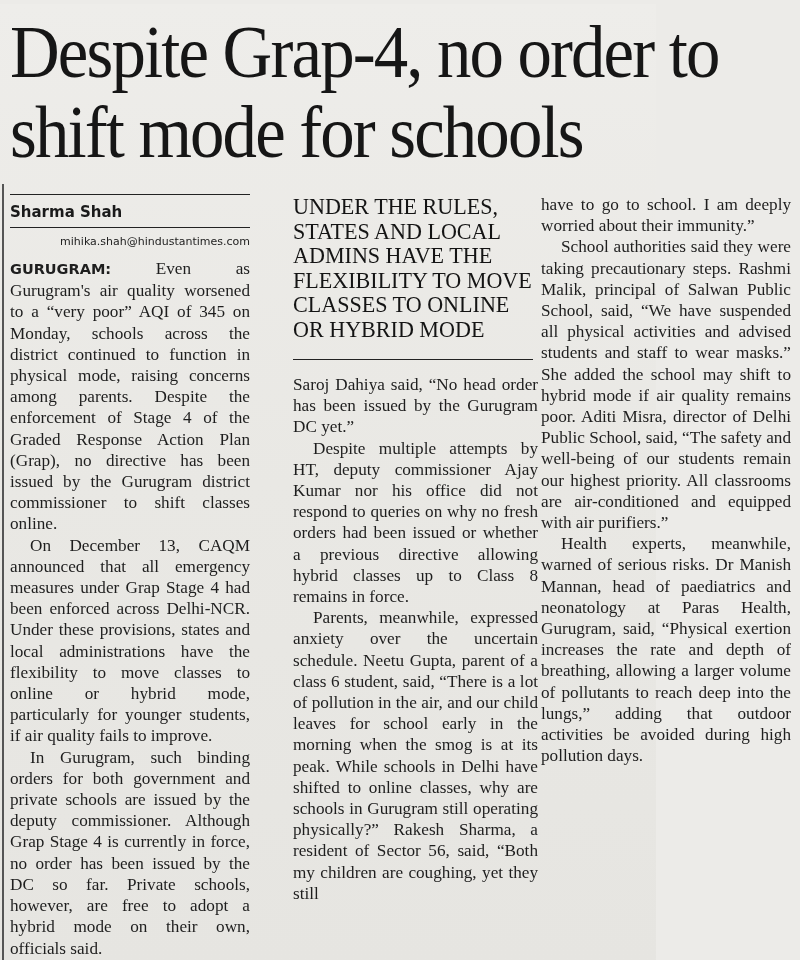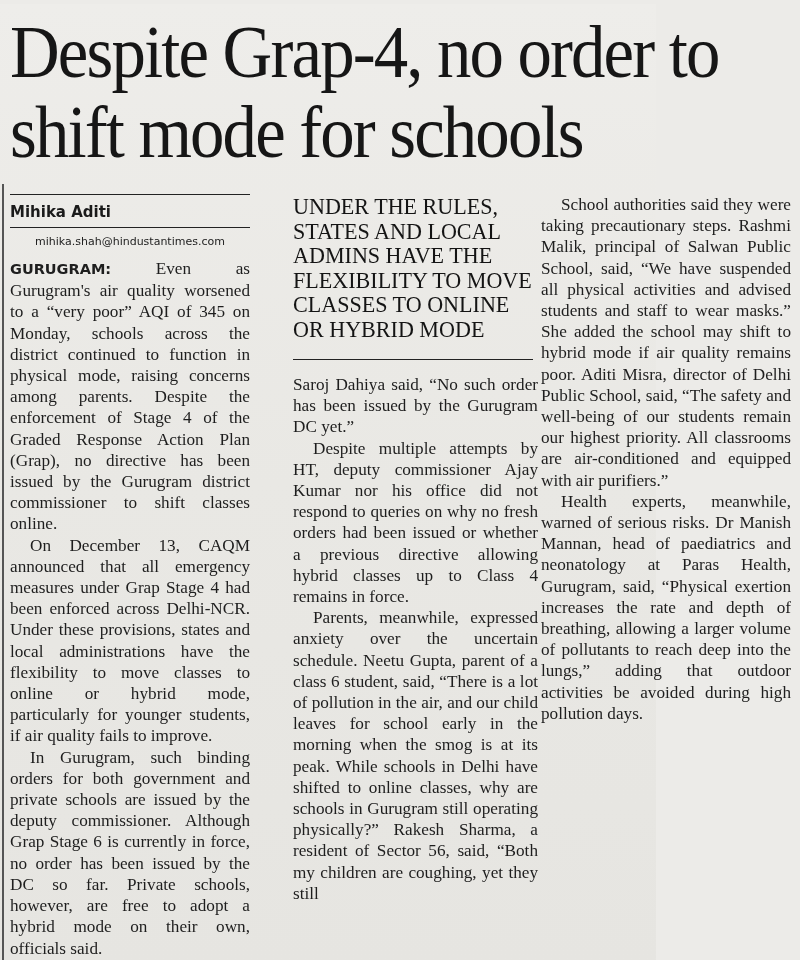--- a/index.html
+++ b/index.html
@@ -33,21 +33,21 @@
   .c1 { left: 10px; width: 240px; }
   .c2 { left: 278px; width: 245px; margin-left: 15px; }
   .c3 { left: 541px; width: 250px; top: 190px; }
   .rule { border-top: 1.5px solid #222; width: 240px; }
   .byline {
     font-family: "DejaVu Sans", sans-serif; font-weight: bold;
     font-size: 15px; line-height: 22px; margin: 6px 0 4px 0; color: #1a1a1a;
   }
   .email {
     font-family: "DejaVu Sans", sans-serif; font-size: 11px; line-height: 16px;
-    margin: 6px 0 8px 0; color: #222; text-align: center;
+    margin: 6px 0 8px 0; color: #222; text-align: right;
   }
   .dateline { font-family: "DejaVu Sans", sans-serif; font-weight: bold; font-size: 14.5px; }
   .pullquote {
     font-family: "Liberation Serif", serif;
     font-size: 24px; line-height: 24.5px; color: #141414;
     text-transform: uppercase; text-align: left; margin: 0 0 18px 0;
     transform: scaleX(0.92); transform-origin: left top; width: 270px;
   }
   .pq-rule { border-top: 1.5px solid #222; width: 240px; margin: 0 0 14px 0; }
   .leftbar { position: absolute; left: 2px; top: 180px; width: 2px; height: 780px; background: #555; }
@@ -56,35 +56,36 @@
 <body>
 
 <div class="paper">
 
   <h1 class="headline">Despite Grap-4, no order to shift mode for schools</h1>
 
   <div class="leftbar"></div>
 
   <div class="col c1">
     <div class="rule"></div>
-    <div class="byline">Mihika Aditi</div>
+    <div class="byline">Sharma Shah</div>
     <div class="rule"></div>
     <div class="email">mihika.shah@hindustantimes.com</div>
     <p class="noindent"><span class="dateline">GURUGRAM:</span> <span>Even as Gurugram's air quality worsened to a “very poor” AQI of 345 on Monday, schools across the district continued to function in physical mode, raising concerns among parents. Despite the enforcement of Stage 4 of the Graded Response Action Plan (Grap), no directive has been issued by the Gurugram district commissioner to shift classes online.</span></p>
     <p>On December 13, CAQM announced that all emergency measures under Grap Stage 4 had been enforced across Delhi-NCR. Under these provisions, states and local administrations have the flexibility to move classes to online or hybrid mode, particularly for younger students, if air quality fails to improve.</p>
-    <p>In Gurugram, such binding orders for both government and private schools are issued by the deputy commissioner. Although Grap Stage 6 is currently in force, no order has been issued by the DC so far. Private schools, however, are free to adopt a hybrid mode on their own, officials said.</p>
+    <p>In Gurugram, such binding orders for both government and private schools are issued by the deputy commissioner. Although Grap Stage 4 is currently in force, no order has been issued by the DC so far. Private schools, however, are free to adopt a hybrid mode on their own, officials said.</p>
     <p>District education officer</p>
   </div>
 
   <div class="col c2">
     <div class="pullquote">UNDER THE RULES, STATES AND LOCAL ADMINS HAVE THE FLEXIBILITY TO MOVE CLASSES TO ONLINE OR HYBRID MODE</div>
     <div class="pq-rule"></div>
-    <p class="noindent">Saroj Dahiya said, “No such order has been issued by the Gurugram DC yet.”</p>
-    <p>Despite multiple attempts by HT, deputy commissioner Ajay Kumar nor his office did not respond to queries on why no fresh orders had been issued or whether a previous directive allowing hybrid classes up to Class 4 remains in force.</p>
+    <p class="noindent">Saroj Dahiya said, “No head order has been issued by the Gurugram DC yet.”</p>
+    <p>Despite multiple attempts by HT, deputy commissioner Ajay Kumar nor his office did not respond to queries on why no fresh orders had been issued or whether a previous directive allowing hybrid classes up to Class 8 remains in force.</p>
     <p>Parents, meanwhile, expressed anxiety over the uncertain schedule. Neetu Gupta, parent of a class 6 student, said, “There is a lot of pollution in the air, and our child leaves for school early in the morning when the smog is at its peak. While schools in Delhi have shifted to online classes, why are schools in Gurugram still operating physically?” Rakesh Sharma, a resident of Sector 56, said, “Both my children are coughing, yet they still</p>
   </div>
 
   <div class="col c3">
+    <p class="noindent">have to go to school. I am deeply worried about their immunity.”</p>
     <p>School authorities said they were taking precautionary steps. Rashmi Malik, principal of Salwan Public School, said, “We have suspended all physical activities and advised students and staff to wear masks.” She added the school may shift to hybrid mode if air quality remains poor. Aditi Misra, director of Delhi Public School, said, “The safety and well-being of our students remain our highest priority. All classrooms are air-conditioned and equipped with air purifiers.”</p>
     <p>Health experts, meanwhile, warned of serious risks. Dr Manish Mannan, head of paediatrics and neonatology at Paras Health, Gurugram, said, “Physical exertion increases the rate and depth of breathing, allowing a larger volume of pollutants to reach deep into the lungs,” adding that outdoor activities be avoided during high pollution days.</p>
   </div>
 
 </div>
 
 </body></html>

